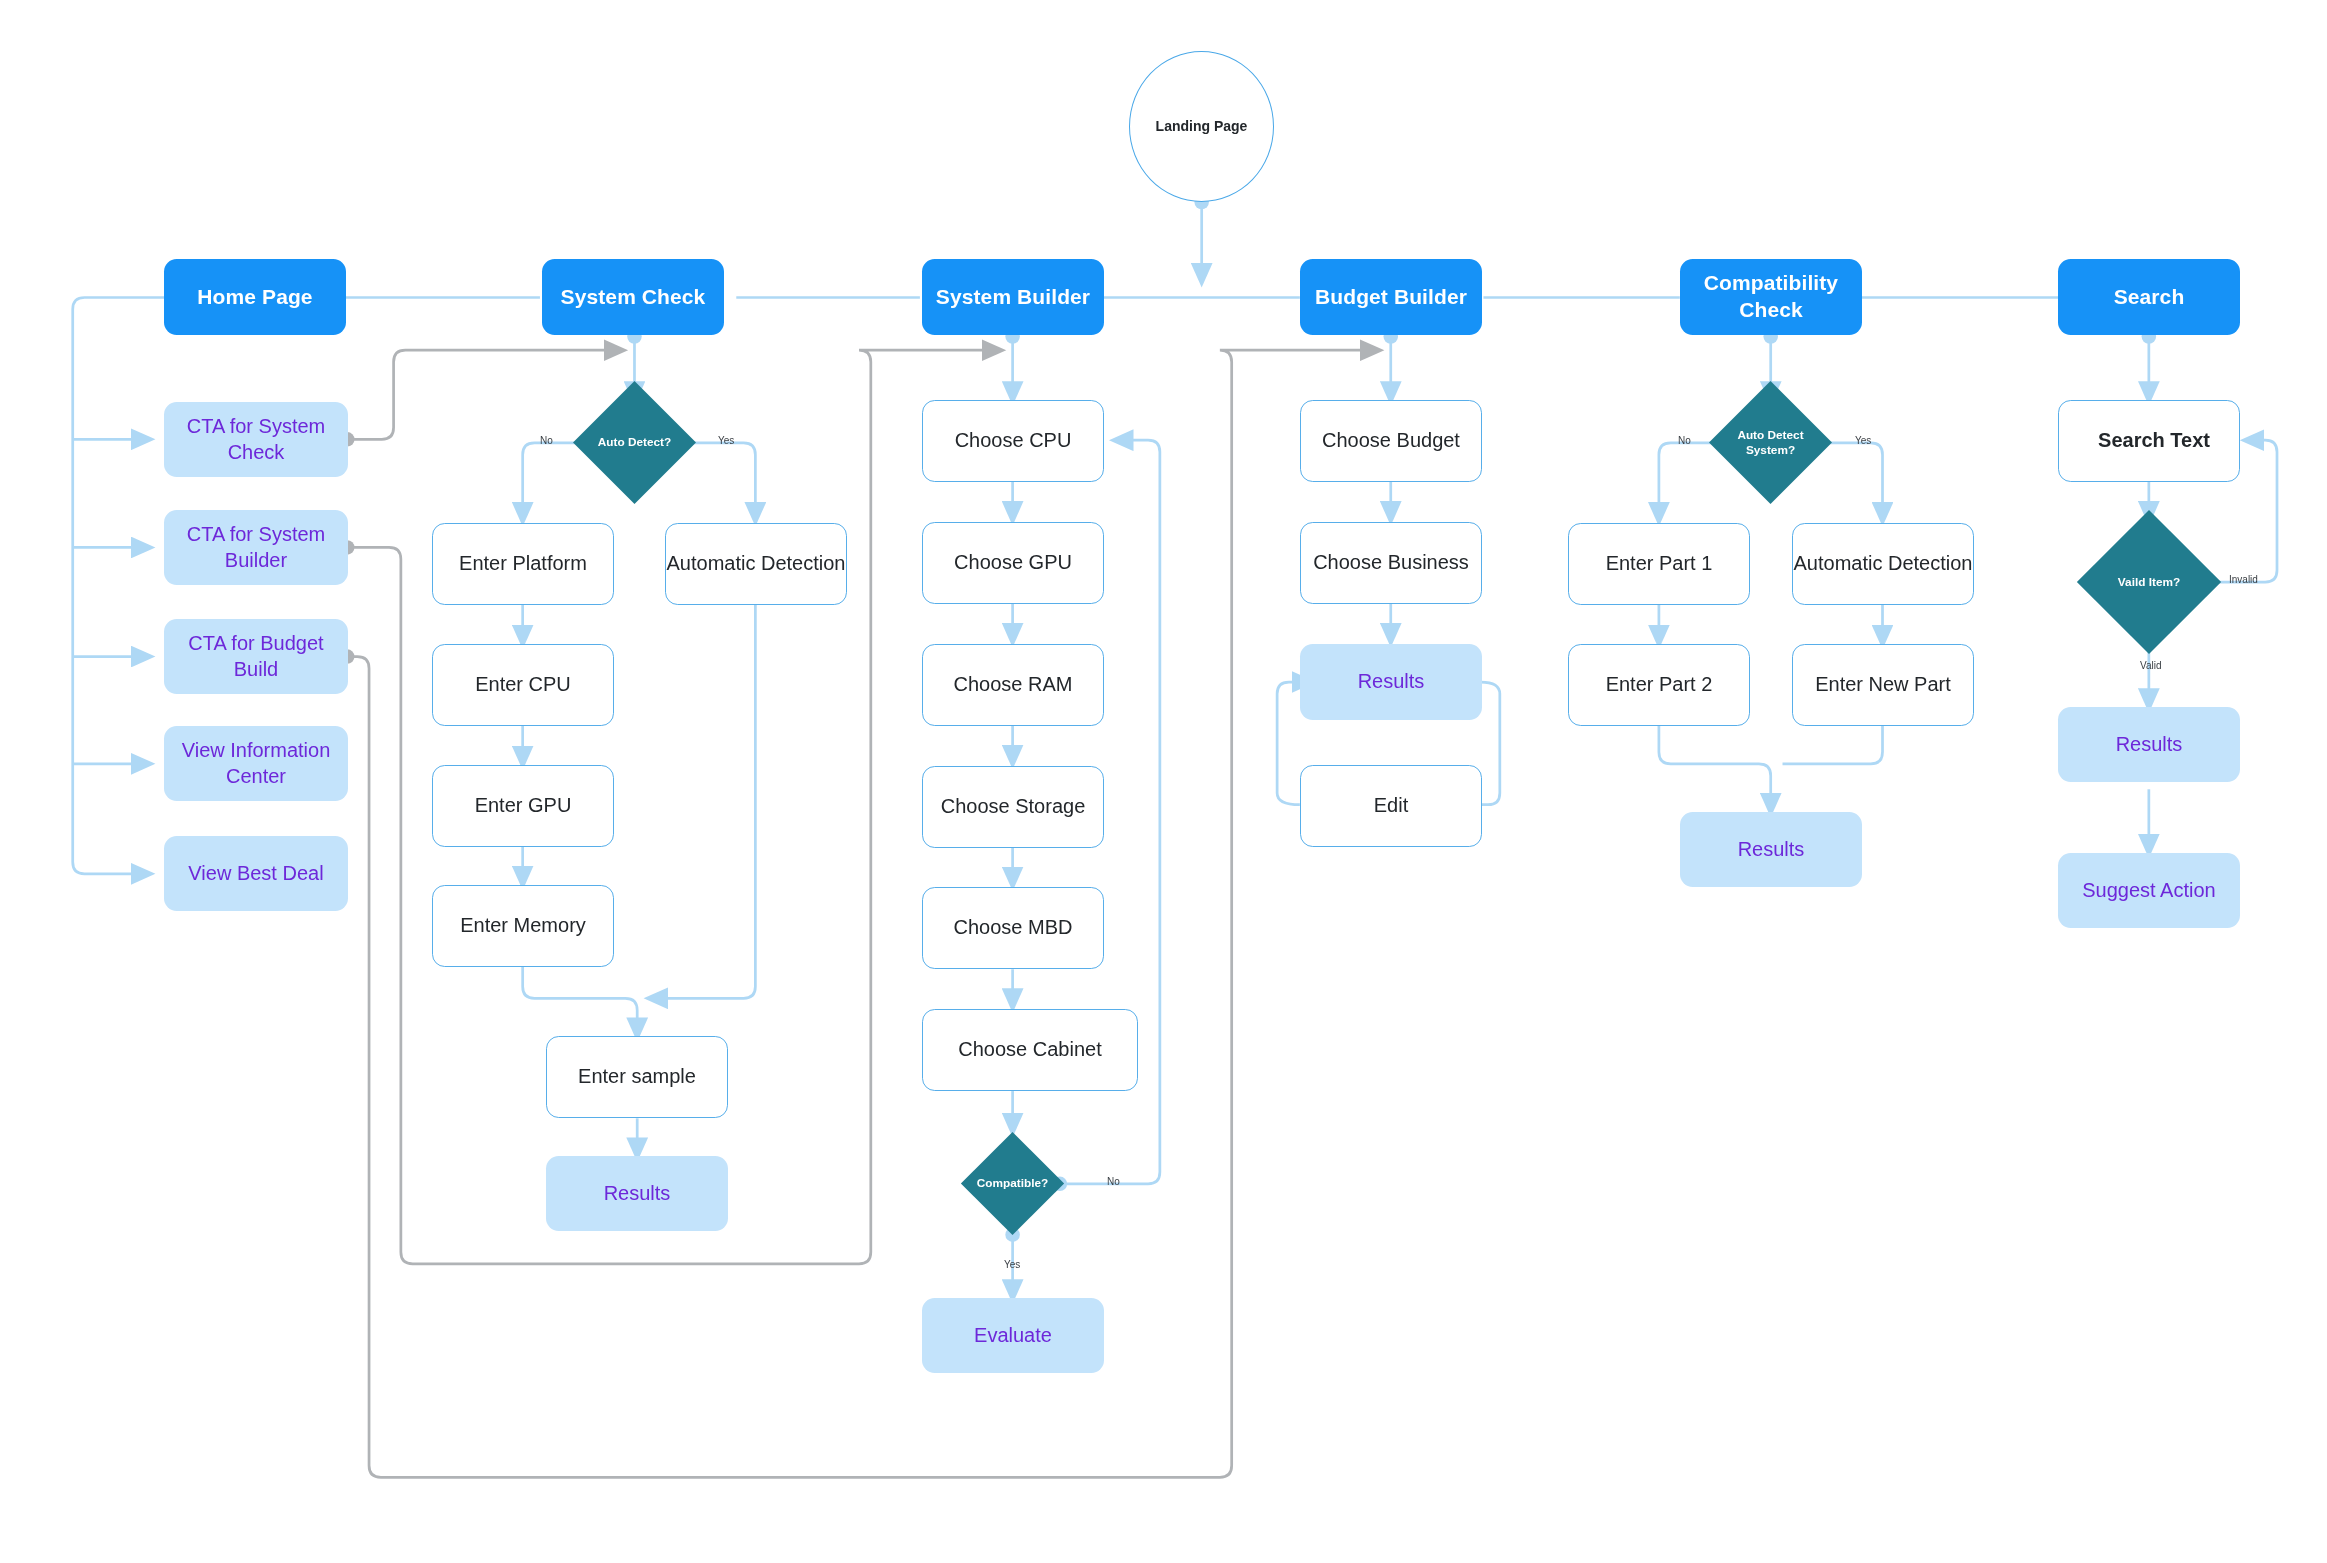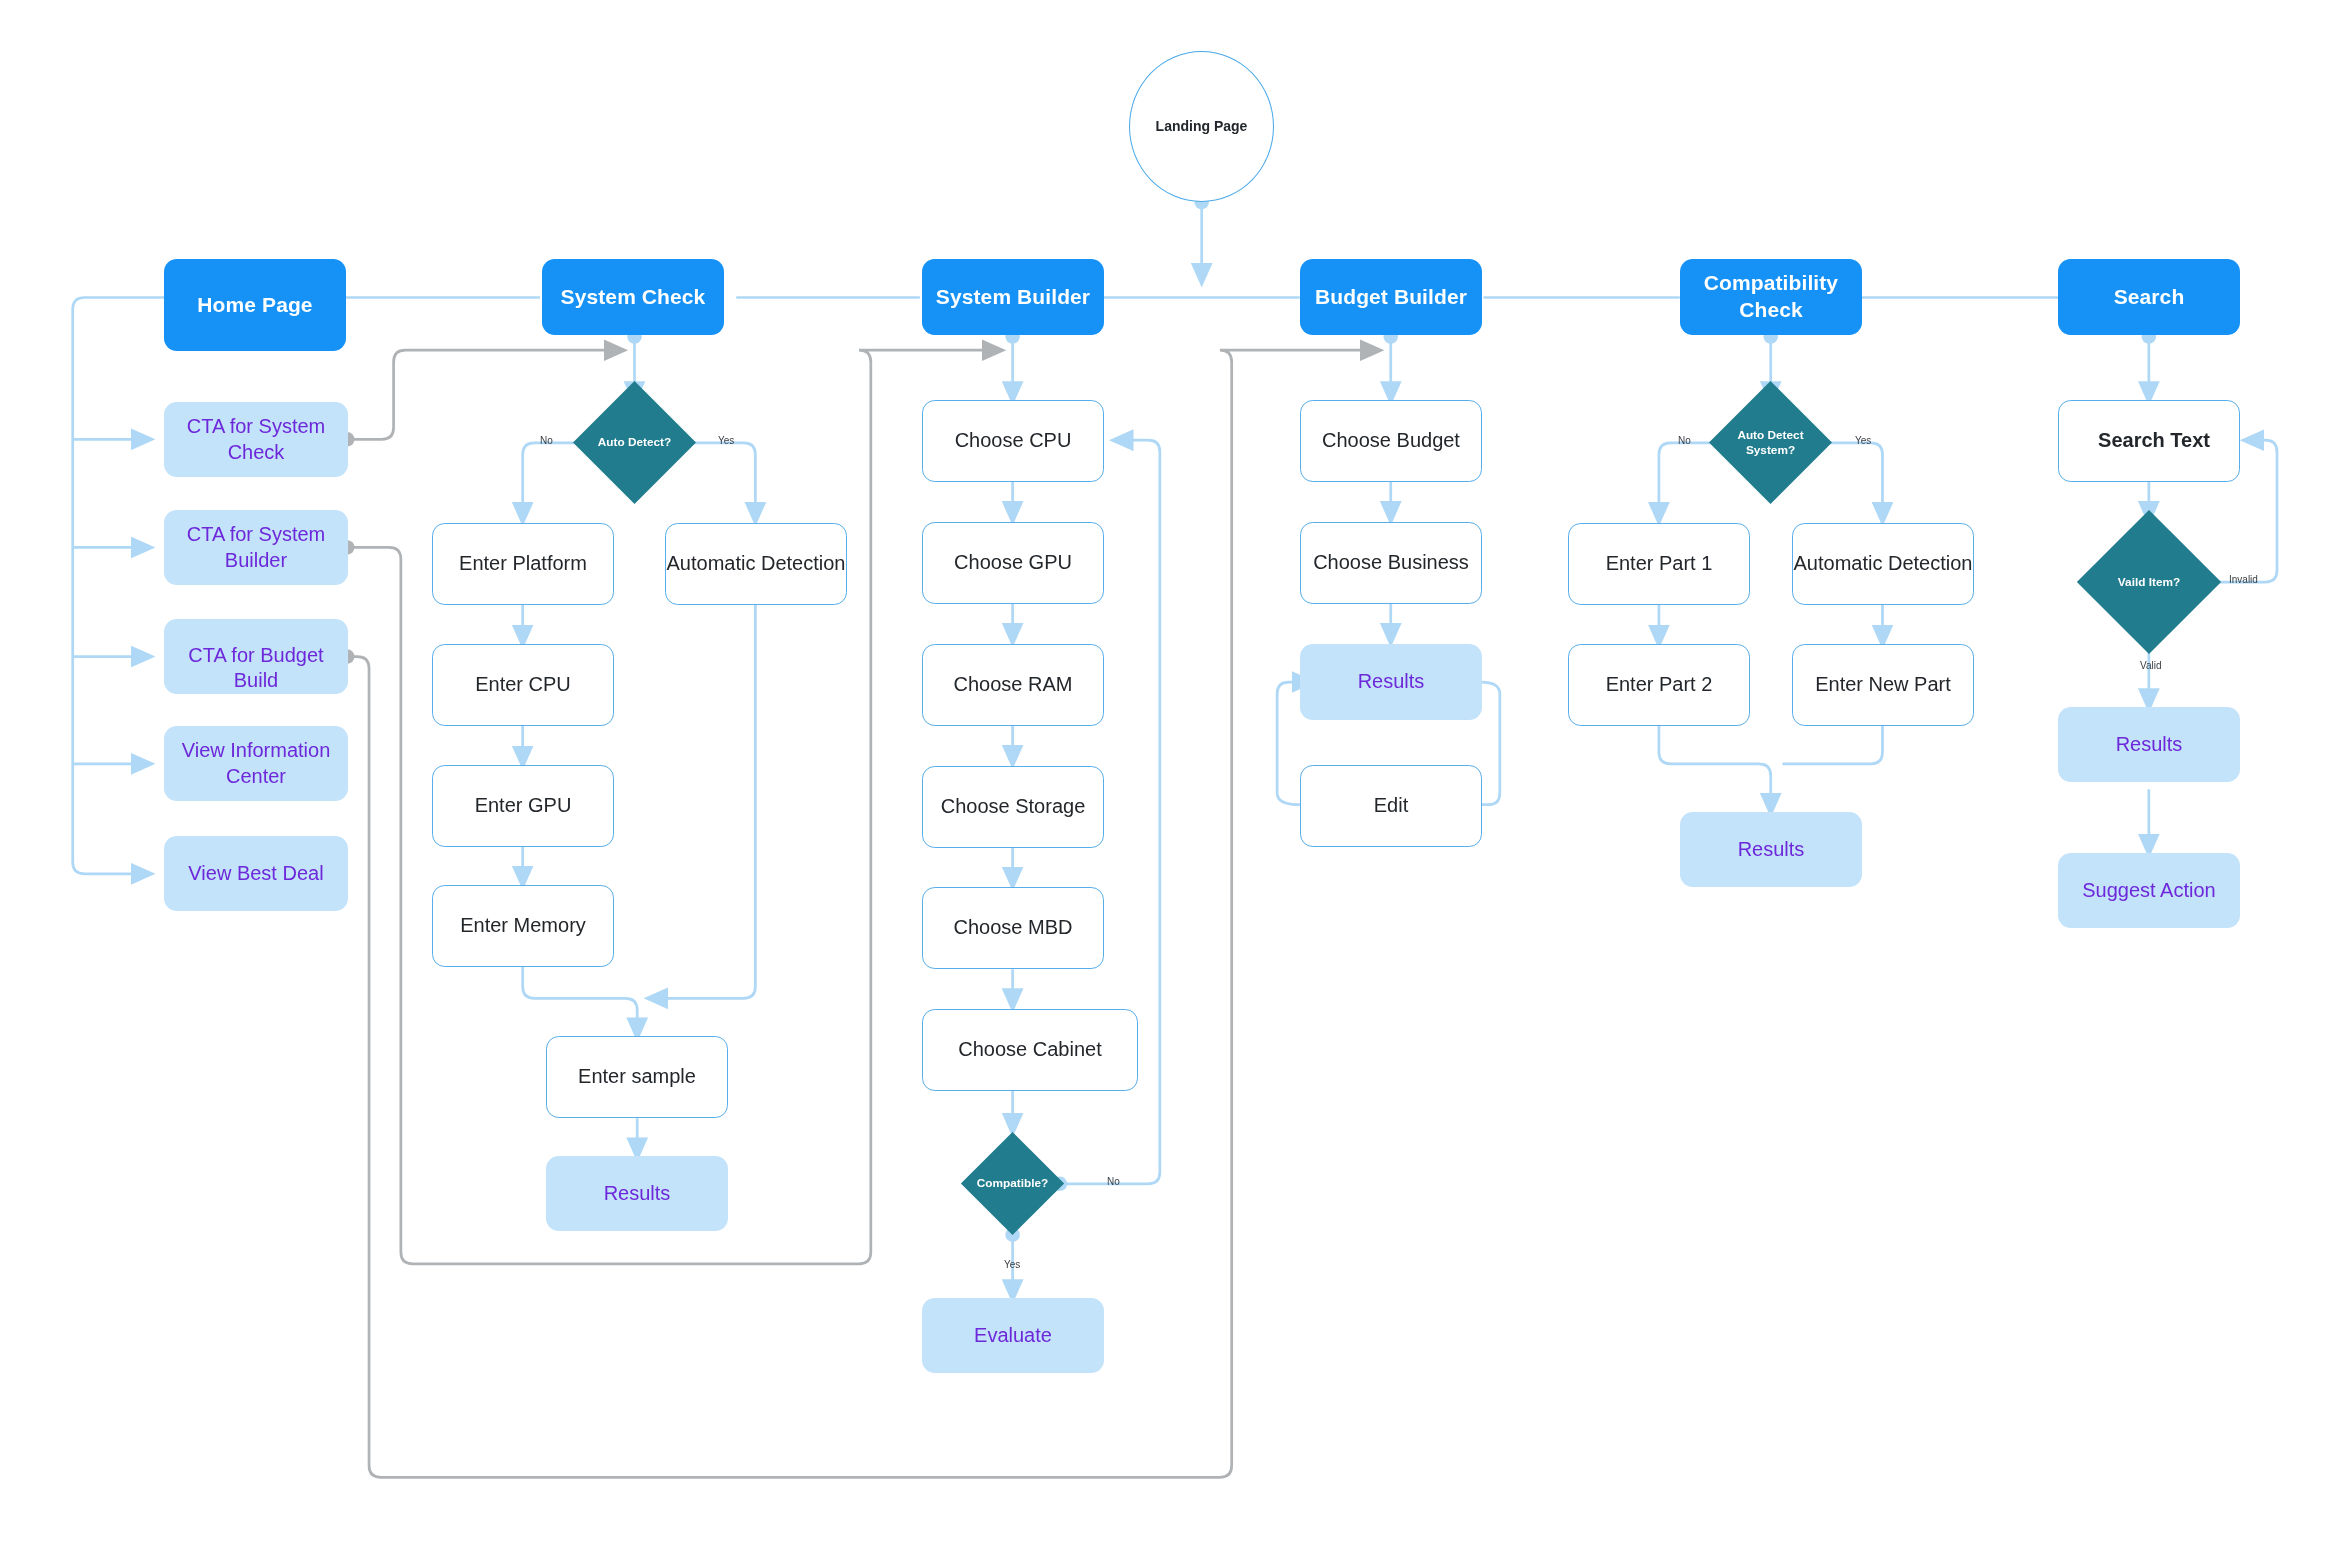--- a/index.html
+++ b/index.html
@@ -187,21 +187,21 @@
   <div class="edge-label" style="left:1678px;top:435px;">No</div>
   <div class="edge-label" style="left:1855px;top:435px;">Yes</div>
 
   <div class="edge-label" style="left:2229px;top:574px;">Invalid</div>
   <div class="edge-label" style="left:2140px;top:660px;">Valid</div>
 
   <div class="node circle" style="left:1129px;top:51px;width:145px;height:151px;">
     <span>Landing Page</span>
   </div>
 
-  <div class="node hdr" style="left:164px;top:259px;width:182px;height:92px;">
+  <div class="node hdr" style="left:164px;top:259px;width:182px;height:76px;">
     <span>Home Page</span>
   </div>
   <div class="node hdr" style="left:542px;top:259px;width:182px;height:76px;">
     <span>System Check</span>
   </div>
   <div class="node hdr" style="left:922px;top:259px;width:182px;height:76px;">
     <span>System Builder</span>
   </div>
   <div class="node hdr" style="left:1300px;top:259px;width:182px;height:76px;">
     <span>Budget Builder</span>
@@ -212,21 +212,21 @@
   <div class="node hdr" style="left:2058px;top:259px;width:182px;height:76px;">
     <span>Search</span>
   </div>
 
   <div class="node lightfill" style="left:164px;top:402px;width:184px;height:75px;">
     <span>CTA for System Check</span>
   </div>
   <div class="node lightfill" style="left:164px;top:510px;width:184px;height:75px;">
     <span>CTA for System Builder</span>
   </div>
-  <div class="node lightfill" style="left:164px;top:619px;width:184px;height:75px;align-items:flex-end;">
+  <div class="node lightfill" style="left:164px;top:619px;width:184px;height:75px;">
     <span>CTA for Budget Build</span>
   </div>
   <div class="node lightfill" style="left:164px;top:726px;width:184px;height:75px;">
     <span>View Information Center</span>
   </div>
   <div class="node lightfill" style="left:164px;top:836px;width:184px;height:75px;">
     <span>View Best Deal</span>
   </div>
 
   <div class="node diamond" style="left:591px;top:399px;width:87px;height:87px;">

